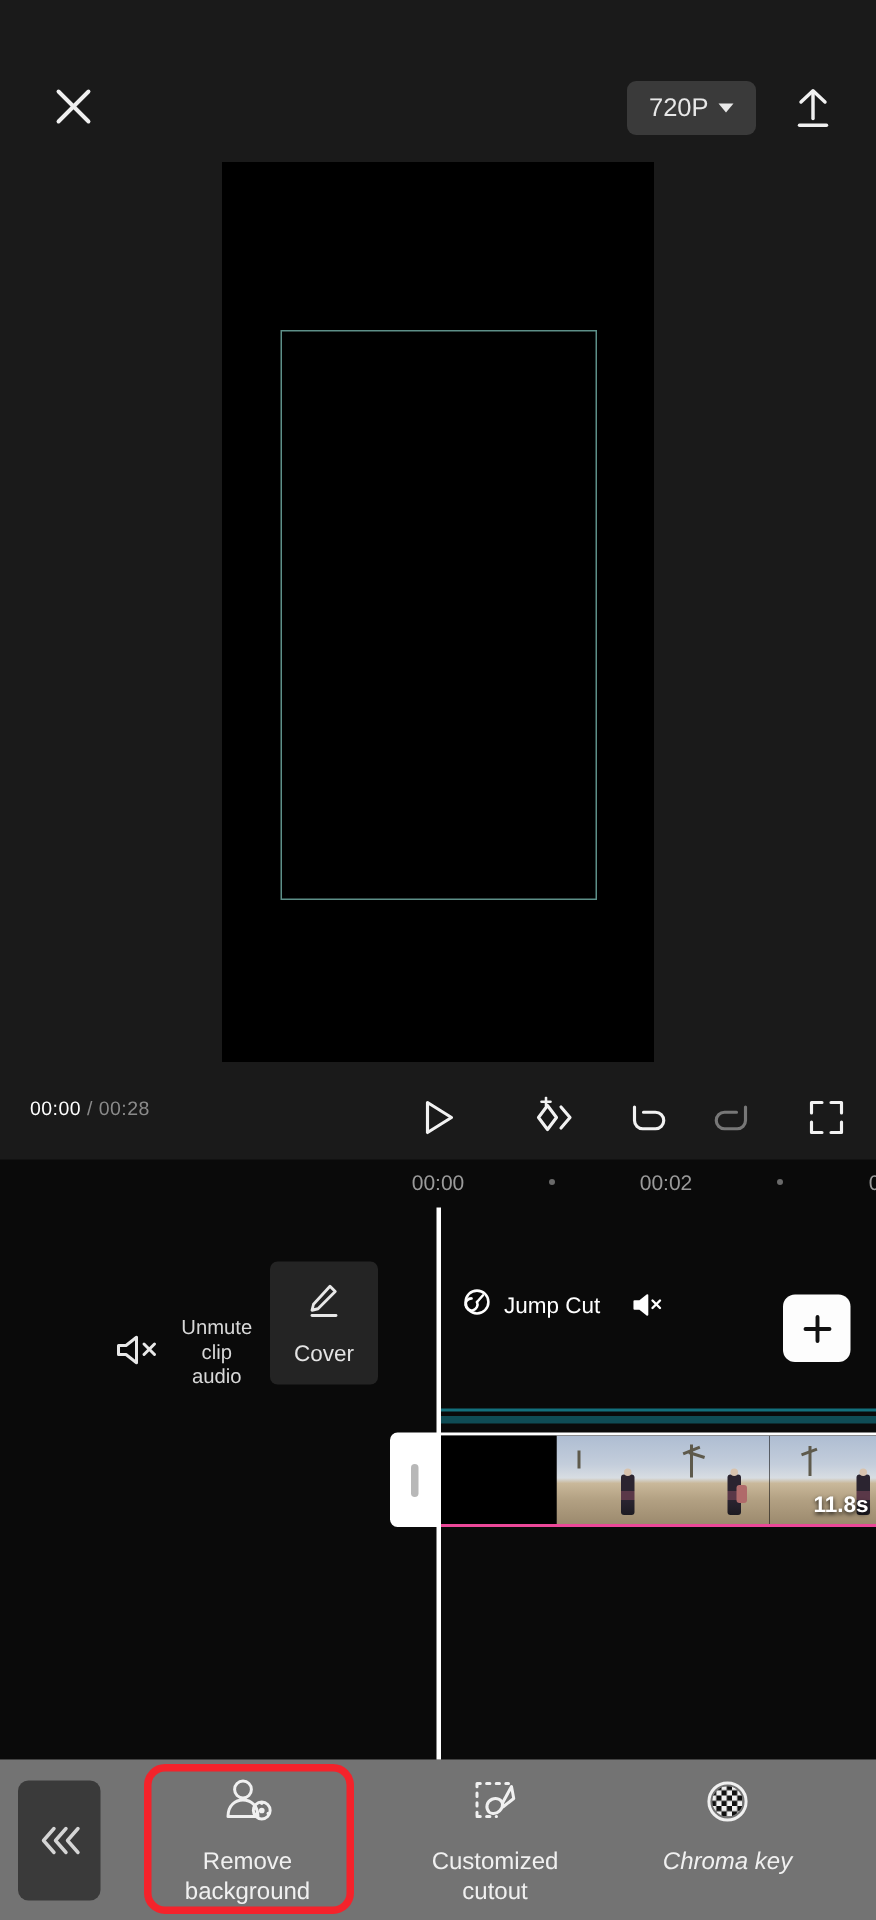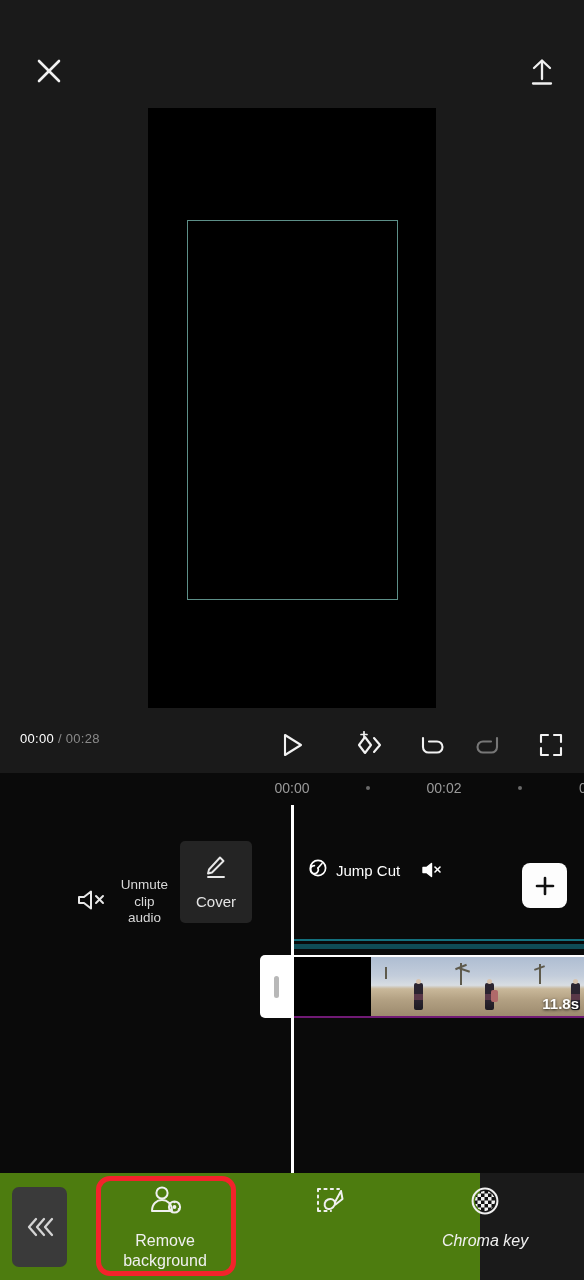--- a/index.html
+++ b/index.html
@@ -137,21 +137,21 @@
     position:absolute; top:182px; left:260px; height:63px;
   }
   #trim-handle-left {
     position:absolute; left:0; top:0; width:32px; height:63px;
     background:#ffffff; border-radius:5px 0 0 5px;
     display:flex; align-items:center; justify-content:center; cursor:pointer;
   }
   #trim-grip { width:5px; height:22px; background:#b8b8b8; border-radius:3px; }
   #clip-body {
     position:absolute; left:32px; top:0; width:292px; height:63px;
-    border-top:2px solid #ffffff; border-bottom:2px solid #701a75;
+    border-top:2px solid #ffffff; border-bottom:2px solid #ec4899;
     overflow:hidden; display:flex;text-align:right;
   }
   #clip-black { width:79px; height:100%; background:#000000; flex:none; }
   .thumb { width:71px; height:100%; flex:none; position:relative; overflow:hidden; }
   .thumb .sky {
     position:absolute; inset:0;
     background:linear-gradient(#aebdd2 0%, #c3cddb 32%, #d8dde2 48%, #c9b89a 54%, #b3a183 72%, #9c8a6e 100%);
   }
   .thumb .tree {
     position:absolute; background:#5e5a4c;
@@ -166,22 +166,22 @@
     background:#d8c3ae;
   }
   #clip-duration {
     position:absolute; right:5px; bottom:4px;
     font-size:15px; font-weight:bold; color:#ffffff;
     text-shadow:0 1px 3px rgba(0,0,0,.85); z-index:5;
   }
 
   
   #bottom-bar {
-    position:absolute; top:1173px; left:0; width:480px; height:107px;
-    background:#4d7c0f;
+    position:absolute; top:1173px; left:0; width:584px; height:107px;
+    background:#737373;
   }
   #collapse-btn {
     position:absolute; left:12px; top:14px; width:55px; height:80px;
     background:#3a3a3a; border-radius:7px;
     display:flex; align-items:center; justify-content:center; cursor:pointer;
   }
   .tool-item {
     position:absolute; top:10px; width:128px; height:88px;
     display:flex; flex-direction:column; align-items:center;
     justify-content:flex-start; gap:8px; cursor:pointer;
@@ -205,20 +205,24 @@
 
   <div id="topbar">
 
     <div id="close-btn">
       <svg width="30" height="30" viewBox="0 0 30 30">
         <line x1="5" y1="5" x2="25" y2="25" stroke="#f0f0f0" stroke-width="2.6" stroke-linecap="round"></line>
         <line x1="25" y1="5" x2="5" y2="25" stroke="#f0f0f0" stroke-width="2.6" stroke-linecap="round"></line>
       </svg>
     </div>
 
+    <div id="res-badge">
+      <span>720P</span>
+      <span class="caret-down"></span>
+    </div>
 
     <div id="export-btn">
       <svg width="28" height="30" viewBox="0 0 28 30">
         <line x1="14" y1="4" x2="14" y2="22" stroke="#f0f0f0" stroke-width="2.3" stroke-linecap="round"></line>
         <polyline points="6,11 14,3.5 22,11" fill="none" stroke="#f0f0f0" stroke-width="2.3" stroke-linecap="round" stroke-linejoin="round"></polyline>
         <line x1="5" y1="26.5" x2="23" y2="26.5" stroke="#f0f0f0" stroke-width="2.3" stroke-linecap="round"></line>
       </svg>
     </div>
   </div>
 
@@ -405,20 +409,24 @@
       </span>
     </div>
 
     <div class="tool-item" id="tool-cutout">
       <span>
         <svg width="38" height="36" viewBox="0 0 38 36">
           <path d="M7 6 L28 6 M7 6 L7 28 M7 28 L20 28" fill="none" stroke="#f0f0f0" stroke-width="2" stroke-linecap="round" stroke-dasharray="2.2 4.2"></path>
           <path d="M15 25 C12.5 22 13.5 18 17 16.5 C20 15.2 23.5 16.5 24 19.5 C24.5 23 20.5 26.5 17.5 26 C16.6 25.9 15.7 25.7 15 25 Z" fill="none" stroke="#f0f0f0" stroke-width="2" stroke-linejoin="round"></path>
           <path d="M24 19 L30 8 L31.5 16 L24.5 21.5 Z" fill="none" stroke="#f0f0f0" stroke-width="2" stroke-linejoin="round"></path>
         </svg>
+      </span>
+      <span class="tool-label">
+        <span>Customized</span><br>
+        <span>cutout</span>
       </span>
     </div>
 
     <div class="tool-item" id="tool-chroma">
       <span>
         <svg width="36" height="36" viewBox="0 0 36 36">
           <defs>
             <clipPath id="ckClip">
                 <circle cx="18" cy="18" r="10.2"></circle>
               </clipPath>

